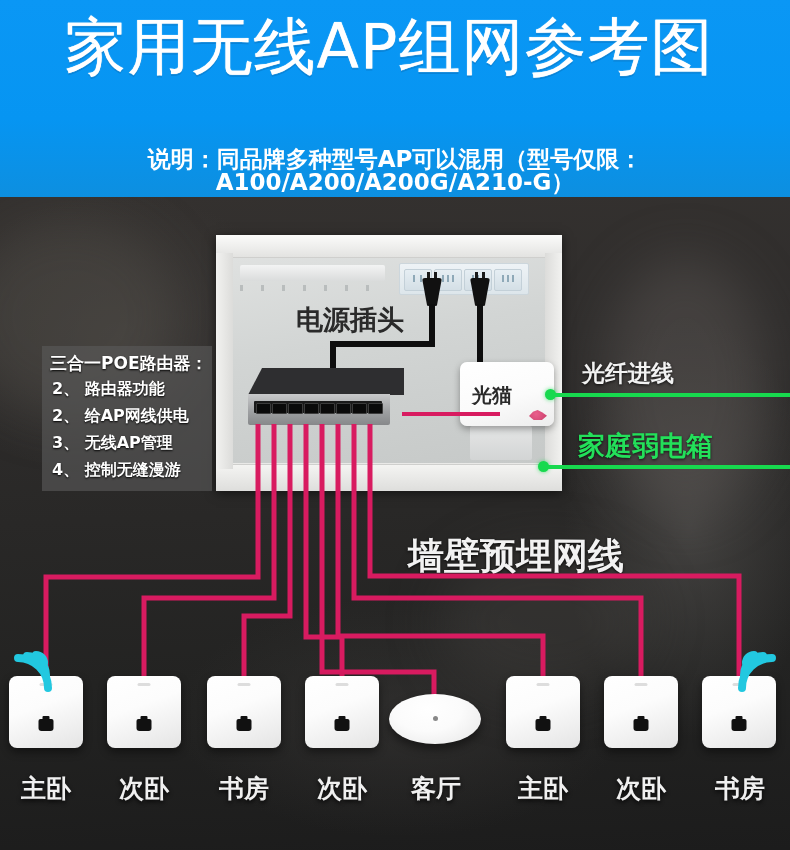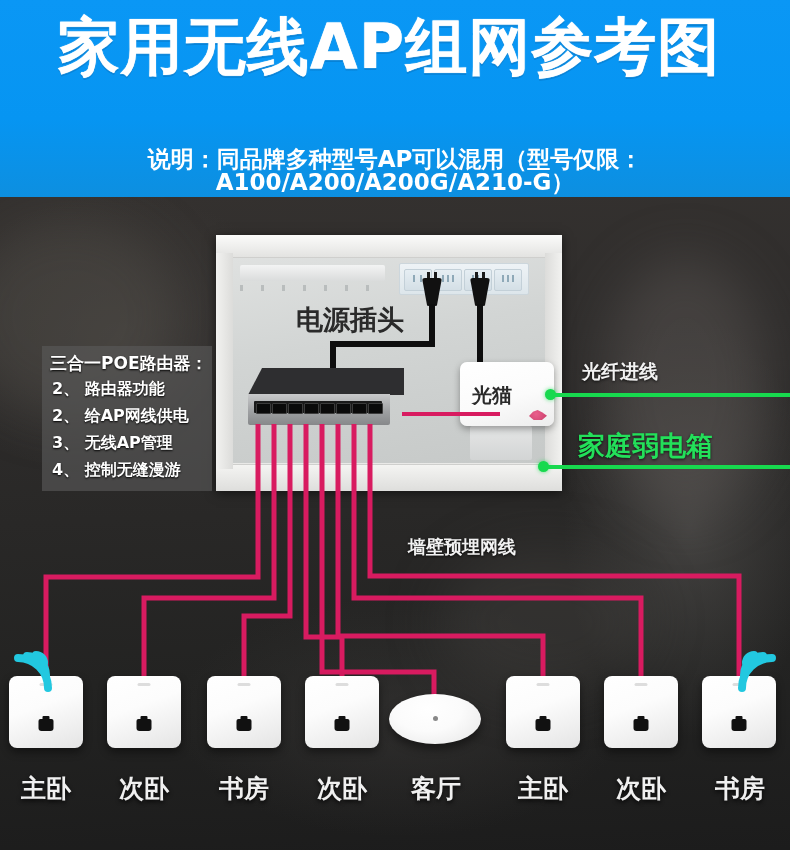--- a/index.html
+++ b/index.html
@@ -3,21 +3,21 @@
 <meta charset="utf-8">
 <style>
   html,body{margin:0;padding:0;background:#000;}
   body{font-family:"DejaVu Sans","Liberation Sans",sans-serif;}
   #page{position:relative;width:790px;height:850px;overflow:hidden;background:#2b2b2b;}
 
   
   #header{position:absolute;left:0;top:0;width:790px;height:197px;
     background:linear-gradient(180deg,#0a97f5 0%,#0695f2 60%,#0d8fe0 100%);overflow:hidden;}
   #title{position:absolute;top:16px;left:0;width:778px;text-align:center;
-    font-size:62px;font-weight:bold;color:#ffffff;letter-spacing:1px;line-height:1;
+    font-size:62px;font-weight:normal;color:#ffffff;letter-spacing:1px;line-height:1;
     text-shadow:0 0 1px #fff,0 2px 0 rgba(0,70,130,.25);}
   #subtitle{position:absolute;top:96px;left:0;width:790px;text-align:center;
     font-size:33px;font-weight:bold;color:#ffffff;line-height:1;letter-spacing:0px;}
   #note{position:absolute;top:148px;left:0;width:790px;text-align:center;
     font-size:23px;font-weight:bold;color:#ffffff;line-height:1;letter-spacing:0px;}
 
   
   #photo{position:absolute;left:0;top:197px;width:790px;height:653px;
     background:
       radial-gradient(ellipse 180px 300px at 690px 330px, rgba(90,88,86,.55) 0%, rgba(0,0,0,0) 70%),
@@ -223,29 +223,29 @@
   <div id="modem">
     <div class="logo"></div>
   </div>
   <div class="lbl lbl-dark" style="left:472px;top:385px;font-size:20px;">光猫</div>
 
   <div class="pline" style="left:402px;top:412px;width:98px;"></div>
 
   <div class="lbl lbl-dark" style="left:296px;top:306px;font-size:27px;">电源插头</div>
 
 
-  <div class="lbl lbl-white" style="left:582px;top:362px;font-size:19px;">光纤进线</div>
+  <div class="lbl lbl-white" style="left:582px;top:362px;font-size:23px;">光纤进线</div>
   <div class="gdot" style="left:545px;top:389px;"></div>
   <div class="gline" style="left:552px;top:393px;width:238px;"></div>
 
   <div class="lbl lbl-green" style="left:578px;top:432px;font-size:27px;">家庭弱电箱</div>
   <div class="gdot" style="left:538px;top:461px;"></div>
   <div class="gline" style="left:545px;top:465px;width:245px;"></div>
 
-  <div class="lbl lbl-white" style="left:408px;top:538px;font-size:18px;">墙壁预埋网线</div>
+  <div class="lbl lbl-white" style="left:408px;top:538px;font-size:36px;">墙壁预埋网线</div>
 
 
   <div id="infobox">
     <div class="ttl">三合一POE路由器：</div>
     <ul>
       <li style="top:33px;">2、 路由器功能</li>
       <li style="top:60px;">2、 给AP网线供电</li>
       <li style="top:87px;">3、 无线AP管理</li>
       <li style="top:114px;">4、 控制无缝漫游</li>
     </ul>

